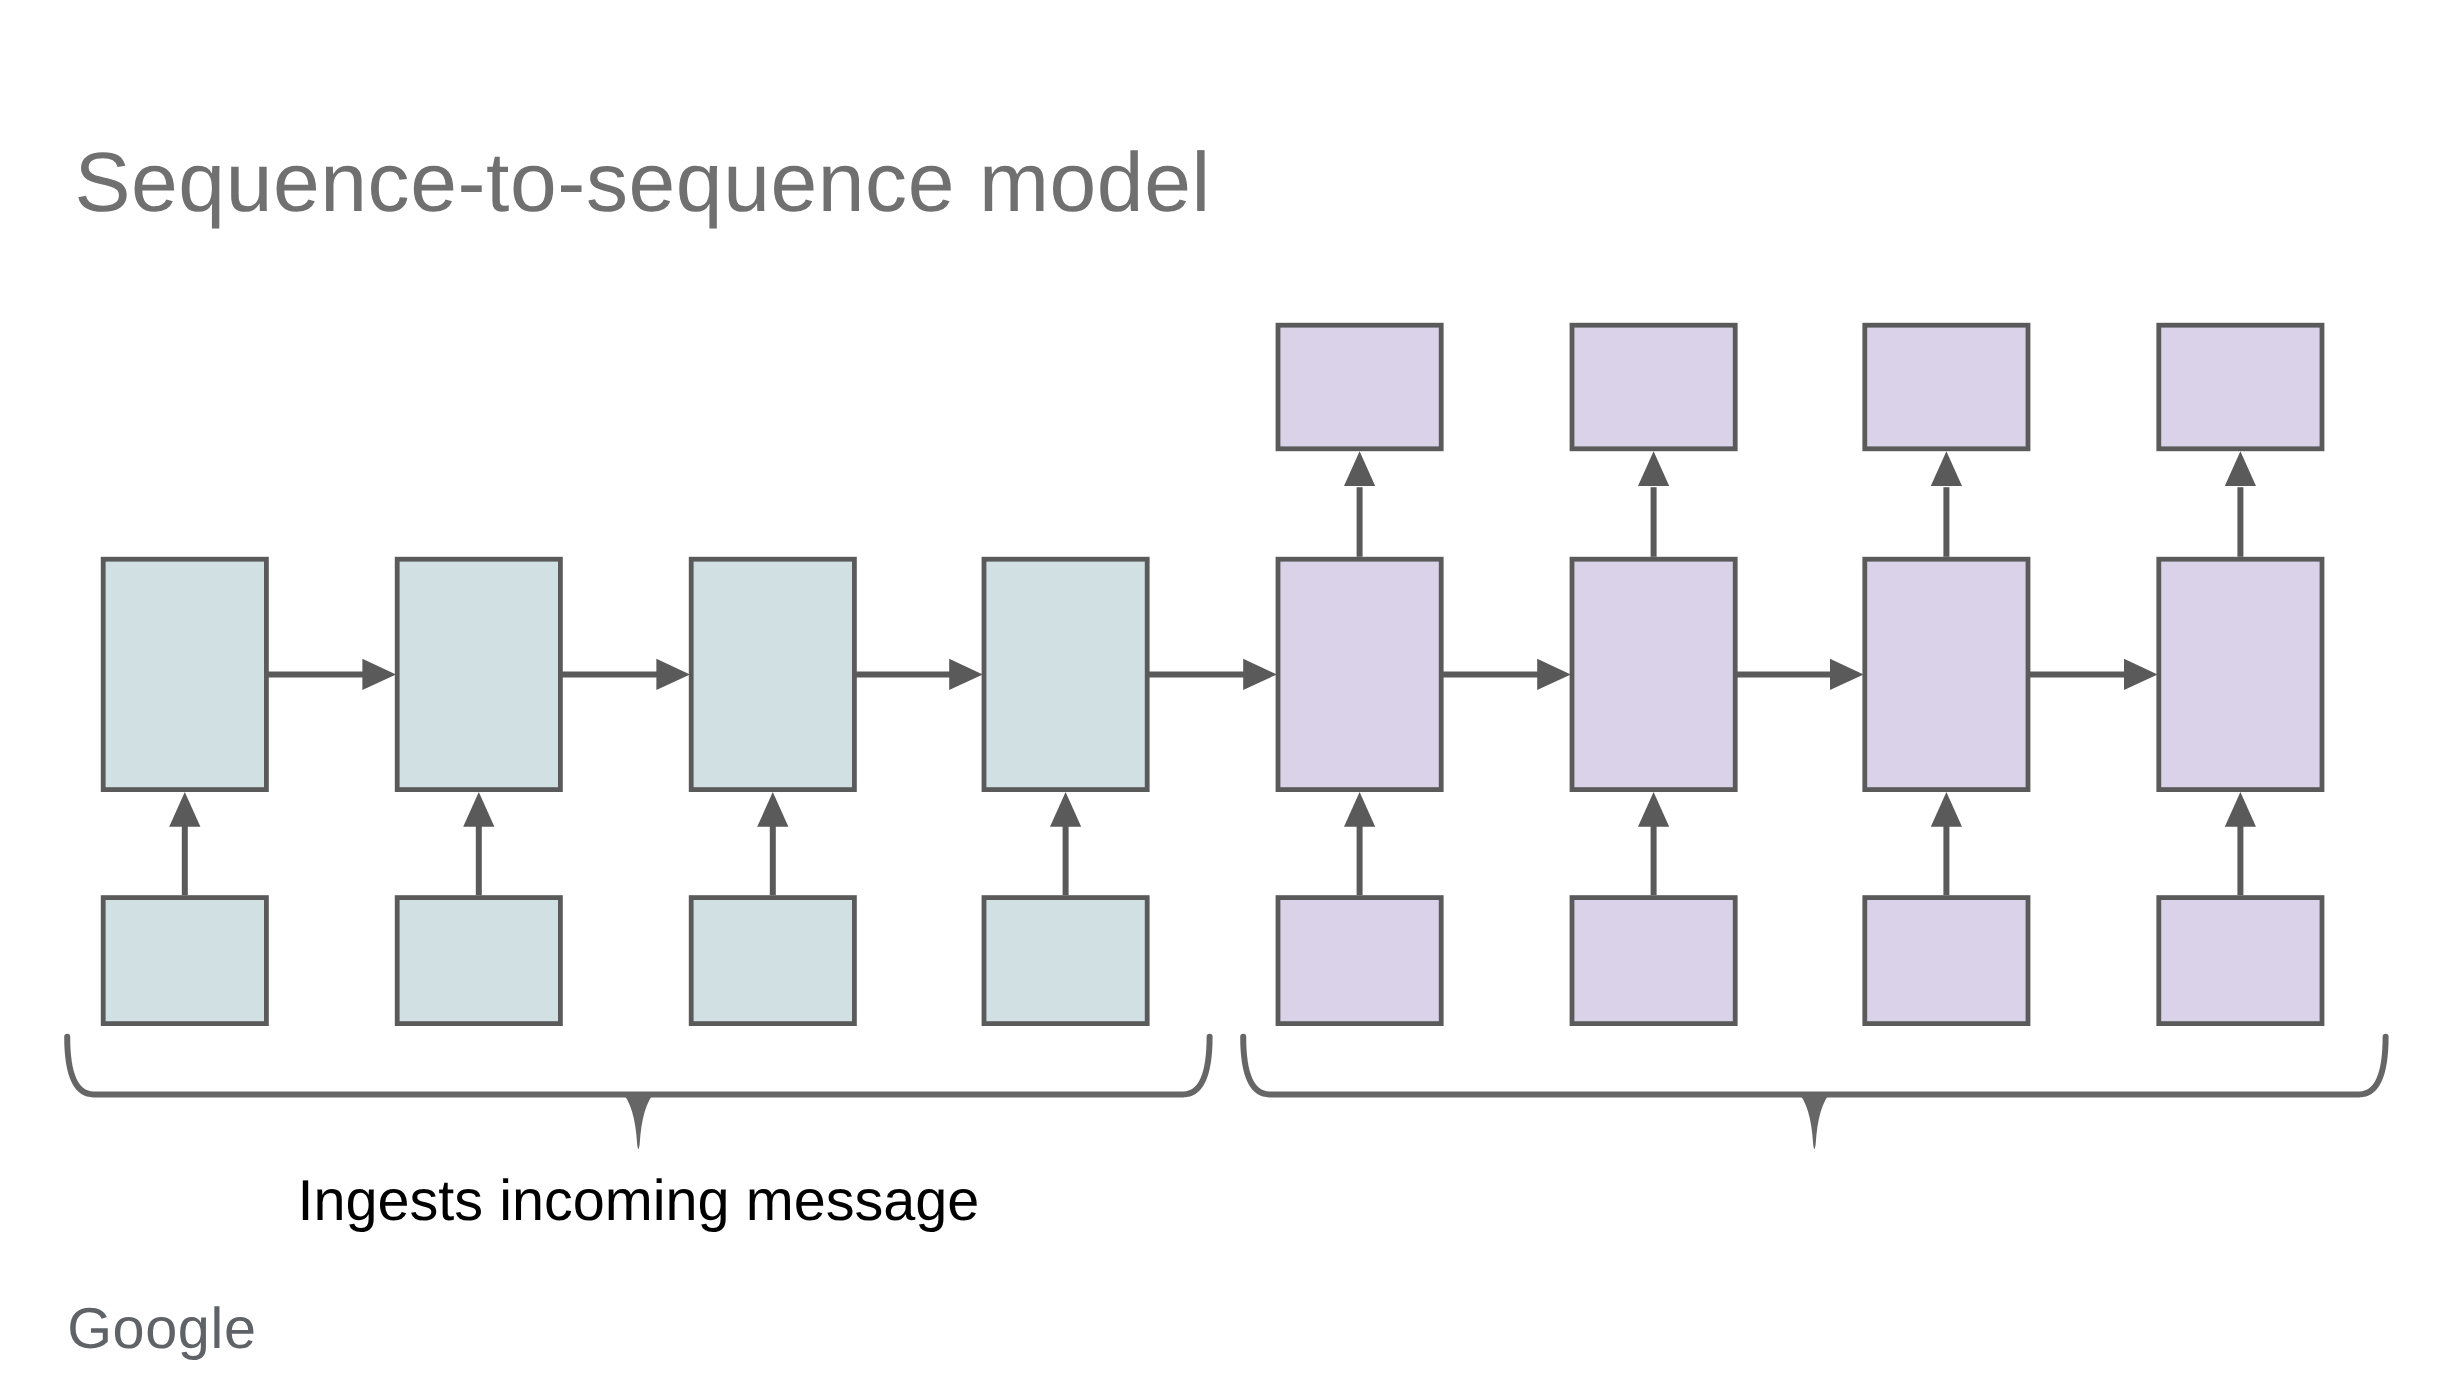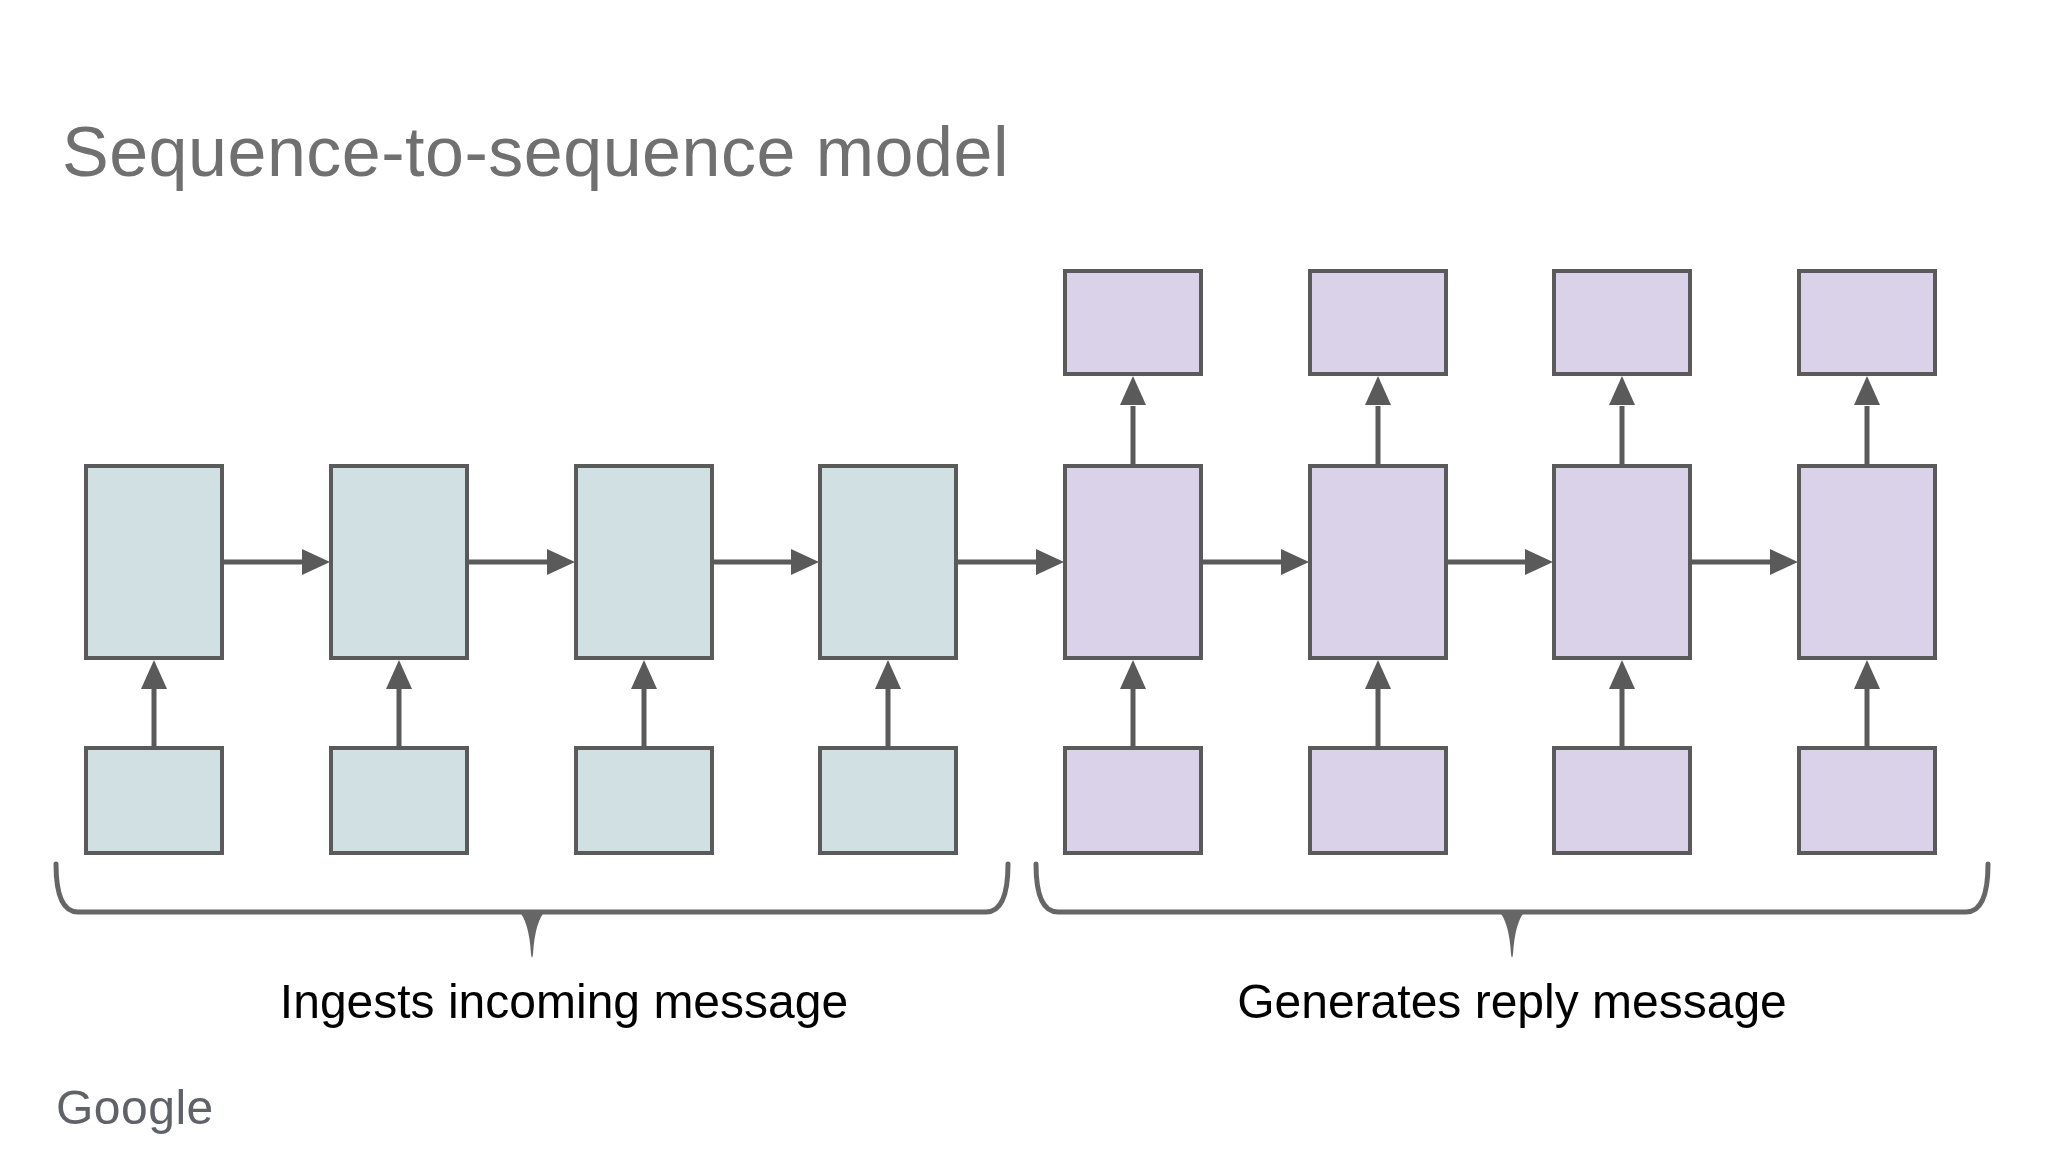--- a/index.html
+++ b/index.html
@@ -35,21 +35,21 @@
   .brace-bar { fill: none; stroke: var(--brace, #666666); stroke-width: 5; stroke-linecap: round; }
   .brace-spike { fill: var(--brace, #666666); stroke: none; }
   .caption {
     position: absolute;
     top: 974px;
     transform: translateX(-50%);
     font-size: 48px;
     color: var(--caption, #000000);
     white-space: nowrap;
   }
-  .caption-left  { left: 532px; margin-left: 32px; }
+  .caption-left  { left: 532px; }
   .caption-right { left: 1512px; }
   .google-logo {
     position: absolute;
     left: 56px;
     top: 1080px;
     font-size: 48px;
     font-weight: 500;
     color: var(--logo, #5f6368);
     letter-spacing: 0.5px;
   }
@@ -182,17 +182,16 @@
       <path class="brace-bar" d="M 56 864 Q 56 912 78 912 L 986 912 Q 1008 912 1008 864"></path>
       <path class="brace-spike" d="M 518 910 Q 529 921 531 954 Q 532 961 533 954 Q 535 921 546 910 Z"></path>
     </g>
     <g>
       <path class="brace-bar" d="M 1036 864 Q 1036 912 1058 912 L 1966 912 Q 1988 912 1988 864"></path>
       <path class="brace-spike" d="M 1498 910 Q 1509 921 1511 954 Q 1512 961 1513 954 Q 1515 921 1526 910 Z"></path>
     </g>
   </svg>
 
   <div class="caption caption-left">Ingests incoming message</div>
-  <div class="caption caption-right">Generates reply message</div>
 
   <div class="google-logo">Google</div>
 
 </div>
 
 </body></html>

